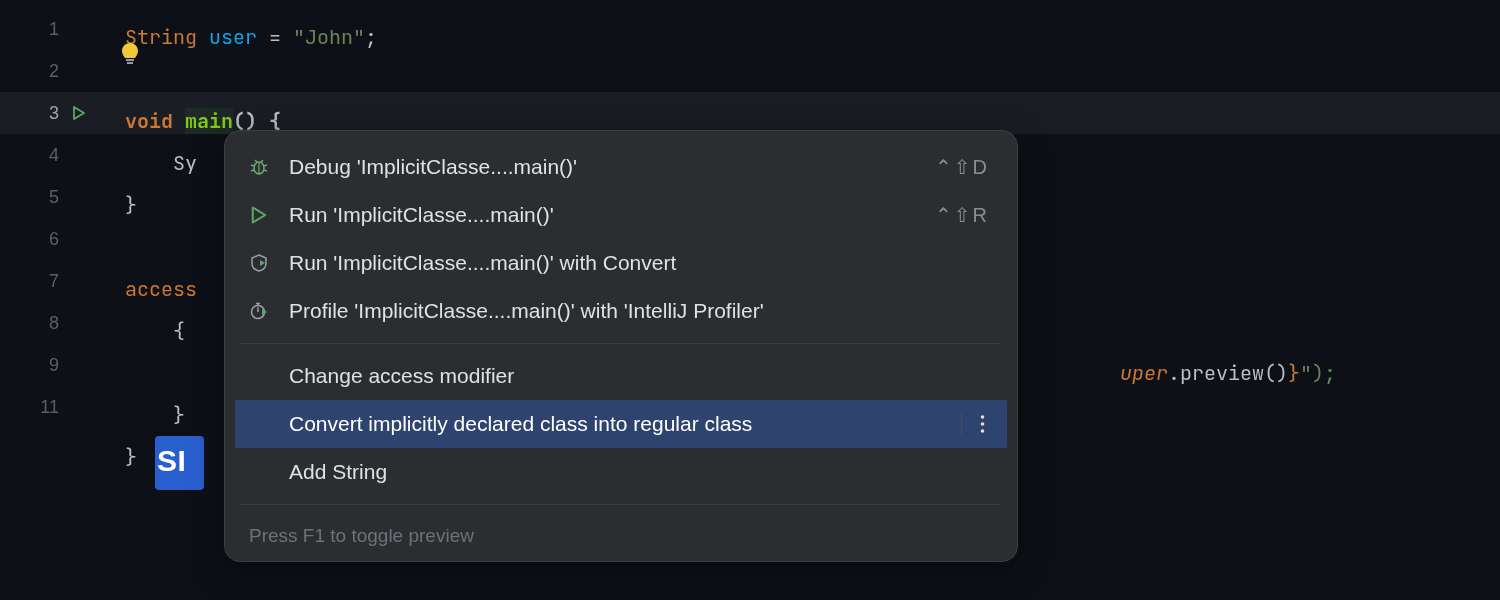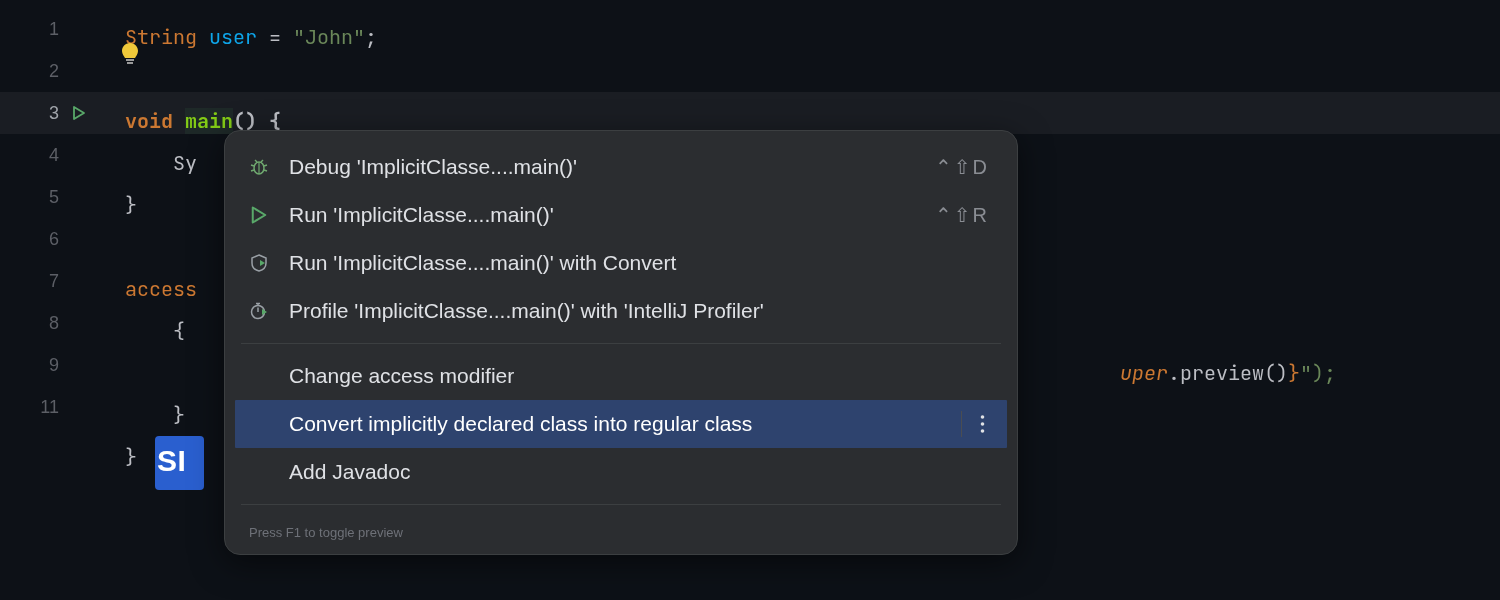--- a/index.html
+++ b/index.html
@@ -144,21 +144,21 @@
     }
     .menu-item.selected .mlabel { color: #fff; }
     .menu-sep {
       height: 1px;
       background: #3c3f41;
       margin: 8px 16px;
     }
     .menu-footer {
       padding: 12px 24px 2px 24px;
       color: #6e7178;
-      font-size: 13px;
+      font-size: 19px;
     }
     .more-icon {
       width: 28px;
       display: flex;
       align-items: center;
       justify-content: center;
       margin-left: 12px;
       padding-left: 14px;
       border-left: 1px solid #4a4d52;
       height: 26px;
@@ -270,17 +270,17 @@
     <span class="more-icon">
       <svg width="5" height="20" viewBox="0 0 5 20">
           <circle cx="2.5" cy="3" r="1.8" fill="#dfe1e5"></circle>
           <circle cx="2.5" cy="10" r="1.8" fill="#dfe1e5"></circle>
           <circle cx="2.5" cy="17" r="1.8" fill="#dfe1e5"></circle>
         </svg>
     </span>
   </div>
   <div class="menu-item">
     <span class="micon"></span>
-    <span class="mlabel">Add Javadoc</span>
+    <span class="mlabel">Add String</span>
   </div>
   <div class="menu-sep"></div>
   <div class="menu-footer">Press F1 to toggle preview</div>
 </div>
 
 </body></html>

